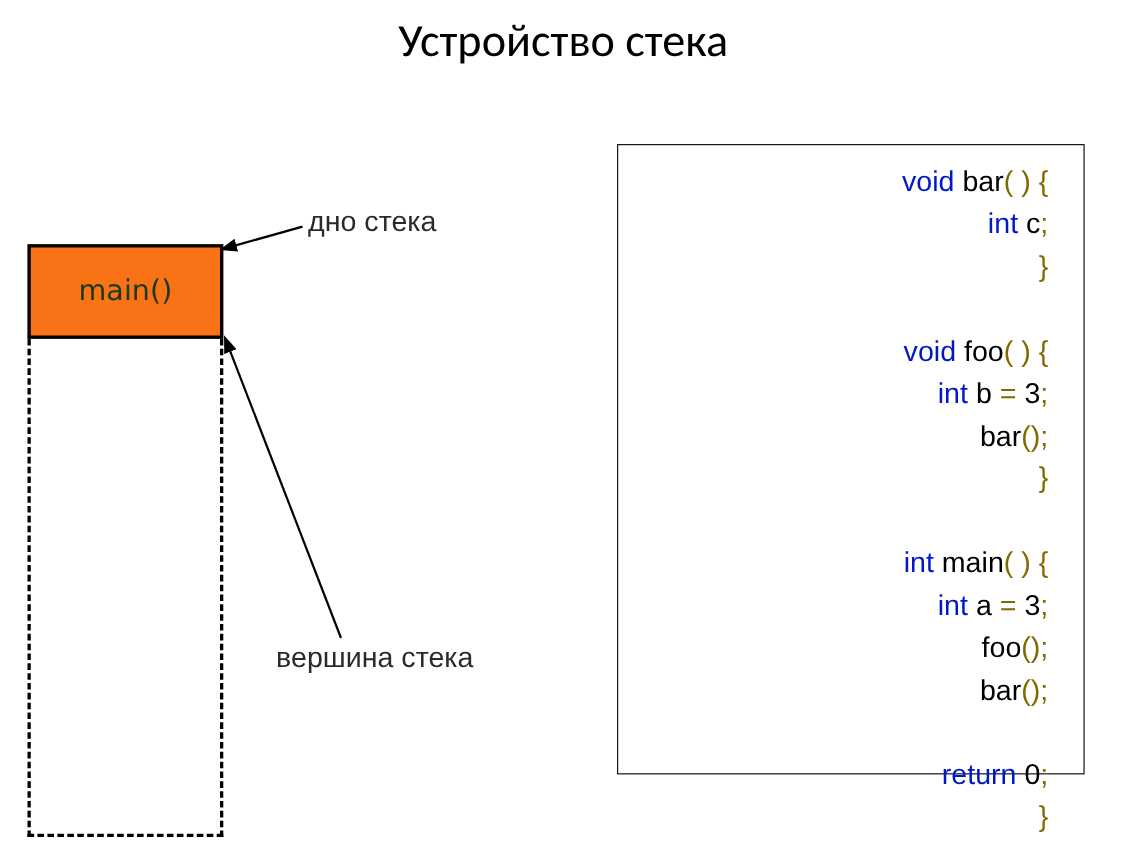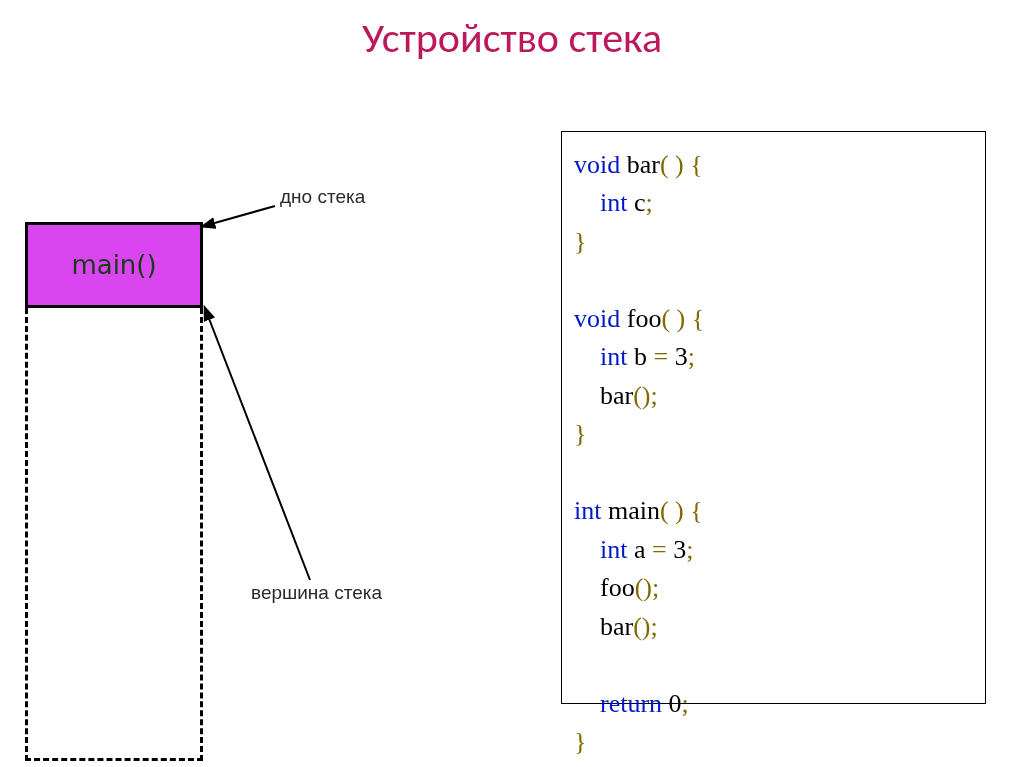--- a/index.html
+++ b/index.html
@@ -13,38 +13,38 @@
     position: relative;
   }
   .title {
     position: absolute;
     top: 12px;
     left: 0;
     width: 1024px;
     text-align: center;
     font-size: 42px;
     font-weight: 400;
-    color: #be185d;
+    color: #000000;
   }
 
   
   .stack-area {
     position: absolute;
     left: 25px;
     top: 222px;
     width: 180px;
     height: 539px;
   }
   .stack-frame-main {
     position: absolute;
     left: 0;
     top: 0;
     width: 178px;
     height: 86px;
-    background: #d946ef;
+    background: #f97316;
     border: 3px solid #000;
     box-sizing: border-box;
     display: flex;
     align-items: center;
     justify-content: center;
     font-family: "DejaVu Sans", Arial, sans-serif;
     font-size: 26px;
     color: #1a3a1a;
   }
   .stack-dashed {
@@ -55,21 +55,21 @@
     height: 453px;
     box-sizing: border-box;
     border-left: 3px dashed #000;
     border-right: 3px dashed #000;
     border-bottom: 3px dashed #000;
   }
 
   .label {
     position: absolute;
     font-family: Arial, sans-serif;
-    font-size: 19px;
+    font-size: 26px;
     color: #2a2a2a;
     white-space: nowrap;
   }
   .label-top { left: 280px; top: 186px; }
   .label-bottom { left: 230px; top: 582px; margin-left: 21px; }
 
   
   .arrow-svg {
     position: absolute;
     overflow: visible;
@@ -77,26 +77,27 @@
 
   
   .code-box {
     position: absolute;
     left: 561px;
     top: 131px;
     width: 425px;
     height: 573px;
     border: 1px solid #000;
     box-sizing: border-box;
-    padding: 14px 12px;
-    font-family: Liberation Serif, serif;
+    padding: 14px 32px;
+    font-family: Liberation Sans, sans-serif;
     font-size: 26px;
     line-height: 1.48;
     white-space: pre;
     color: #000;
+    text-align: right;
   }
   .kw   { color: #0019c5; } 
   .nm   { color: #000; }
   .punc { color: #806a00; } 
   .num  { color: #000; }
 </style>
 </head>
 <body>
 
 <div class="title">Устройство стека</div>

